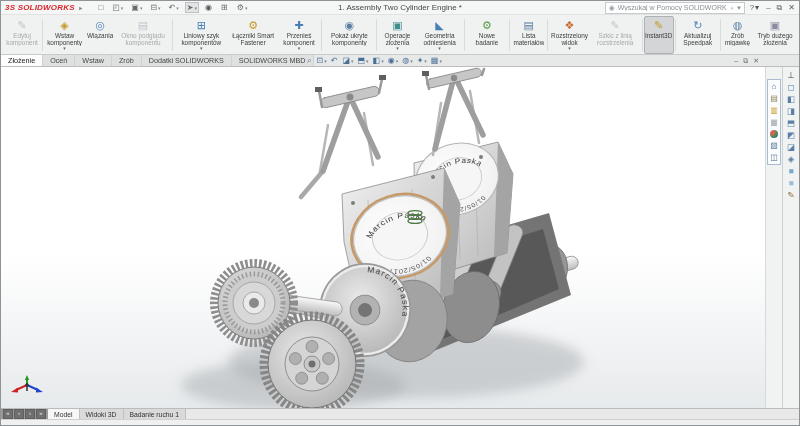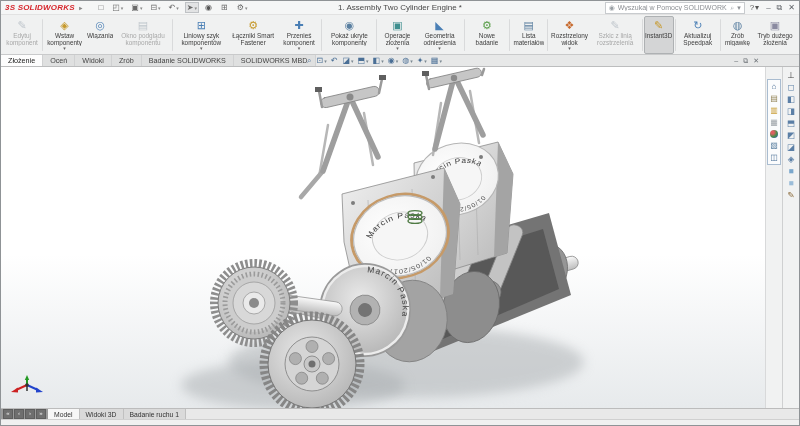--- a/index.html
+++ b/index.html
@@ -275,27 +275,27 @@
   </div>
 
   <div class="tabrow">
     <div class="ctab active">
         <span>Złożenie</span>
       </div>
       <div class="ctab">
         <span>Oceń</span>
       </div>
       <div class="ctab">
-        <span>Widoki</span>
+        <span>Wstaw</span>
       </div>
       <div class="ctab">
         <span>Zrób</span>
       </div>
       <div class="ctab">
-        <span>Badanie SOLIDWORKS</span>
+        <span>Dodatki SOLIDWORKS</span>
       </div>
       <div class="ctab">
         <span>SOLIDWORKS MBD</span>
       </div>
     <div class="headsup">
       <span class="hicon">
           <span>⌕</span>
           <span class="caret"></span>
         </span>
         <span class="hicon">

